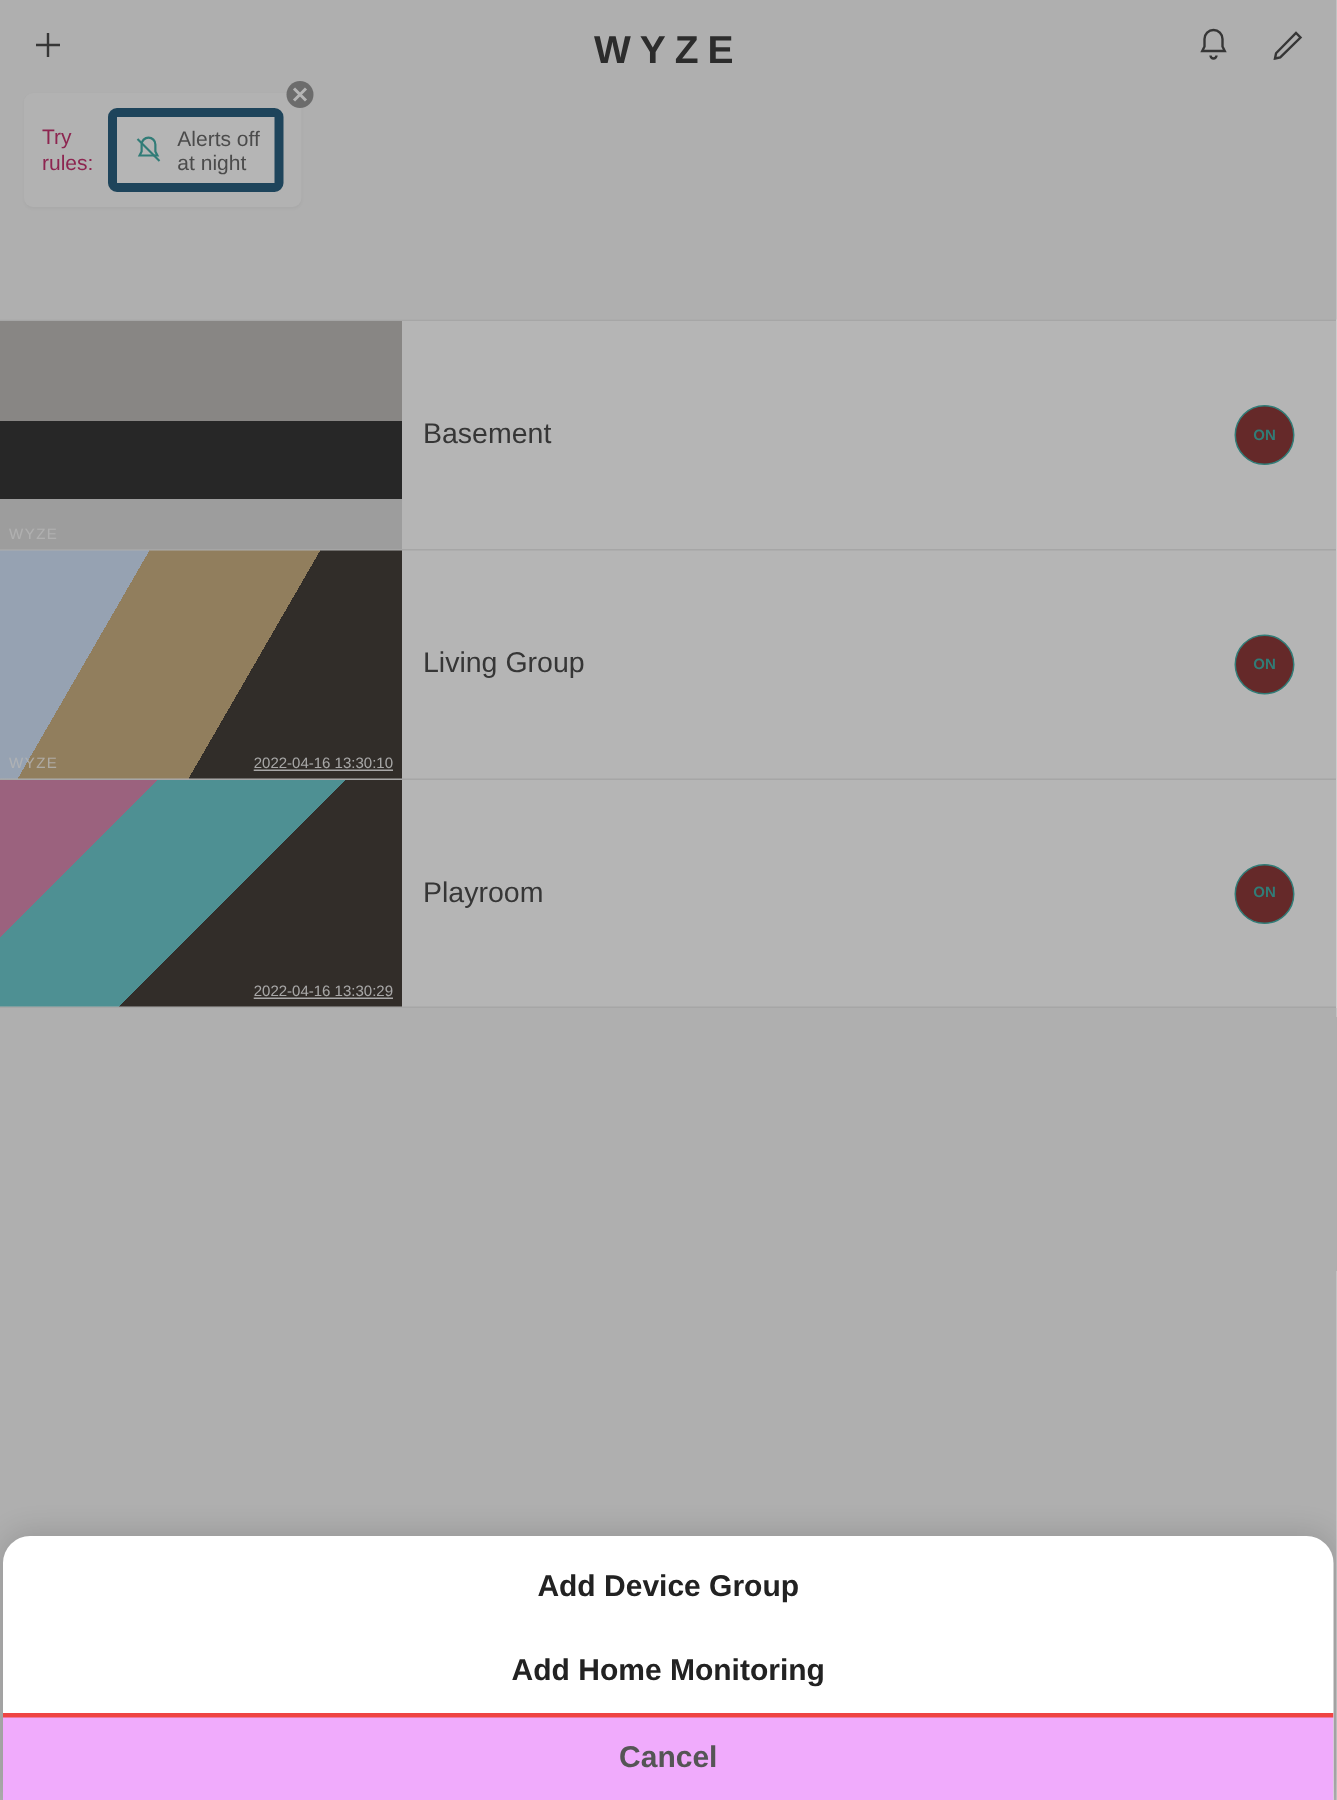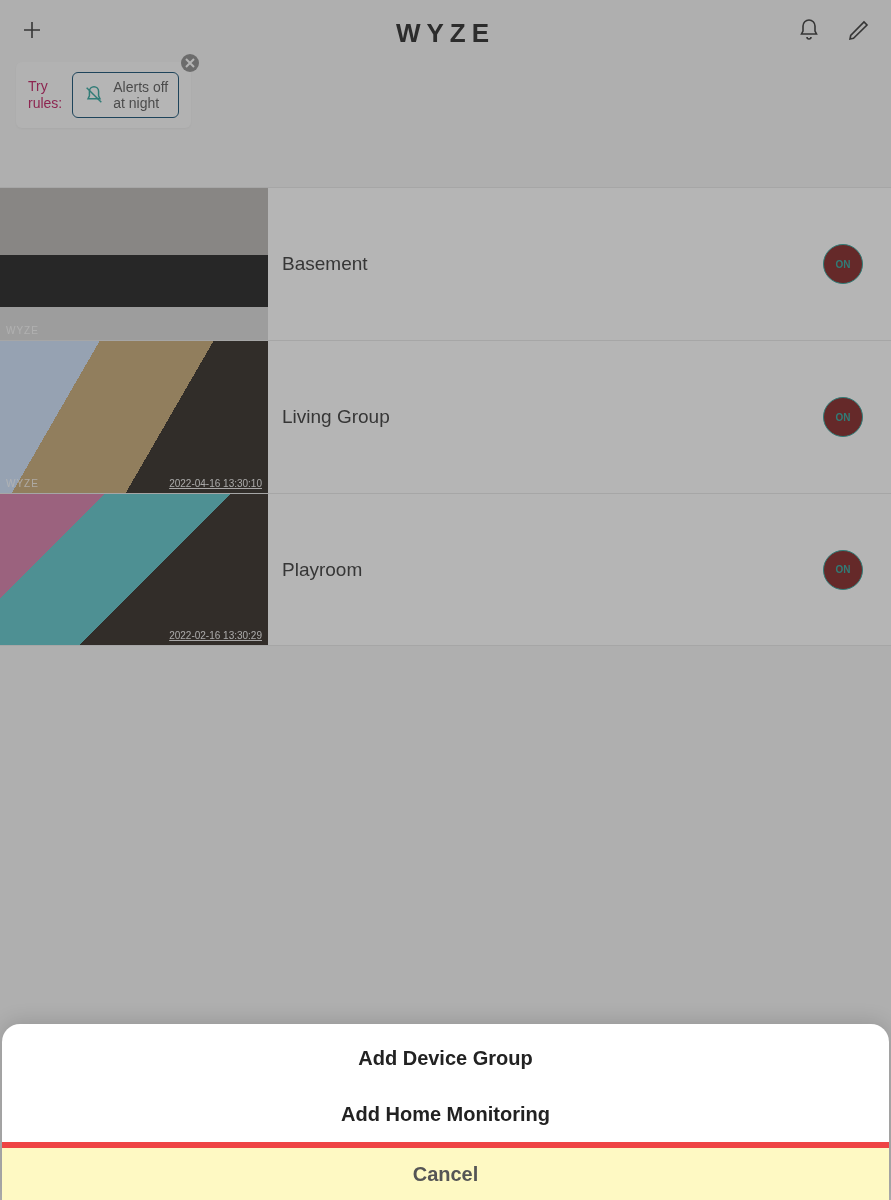--- a/index.html
+++ b/index.html
@@ -9,49 +9,49 @@
   
   .topbar { height: 60px; display: flex; align-items: center; justify-content: space-between; padding: 0 18px; }
   .topbar .left, .topbar .right { display: flex; align-items: center; gap: 22px; }
   .logo { position: absolute; left: 50%; top: 18px; transform: translateX(-50%); font-weight: 700; font-size: 26px; letter-spacing: 6px; color: #222; }
   .icon-btn { width: 28px; height: 28px; display: flex; align-items: center; justify-content: center; color: #333; }
   .icon-btn svg { width: 24px; height: 24px; stroke: #333; fill: none; stroke-width: 1.6; }
 
   
   .tip { position: absolute; left: 16px; top: 62px; display: flex; align-items: center; background: #fafafa; border-radius: 6px; padding: 10px 12px; gap: 10px; box-shadow: 0 1px 2px rgba(0,0,0,0.04); }
   .tip .label { font-size: 14px; color: #be185d; line-height: 1.2; }
-  .tip .rule-chip { display: flex; align-items: center; gap: 8px; background: #fff; border: 1px solid #0c4a6e; border-radius: 6px; padding: 6px 10px; }
+  .tip .rule-chip { display: flex; align-items: center; gap: 8px; background: #fff; border: 6px solid #0c4a6e; border-radius: 6px; padding: 6px 10px; }
   .tip .rule-chip svg { width: 22px; height: 22px; stroke:#2aa39b; fill:none; stroke-width:1.6; }
   .tip .rule-chip .txt { font-size: 14px; color:#555; line-height:1.15; }
   .tip .close { position:absolute; right:-8px; top:-8px; width:18px; height:18px; border-radius:50%; background:#8a8a8a; display:flex;align-items:center;justify-content:center; }
   .tip .close svg { width:10px; height:10px; stroke:#fff; stroke-width:2; }
 
   
-  .devices { position:absolute; left:0; right:0; top:187px; }
+  .devices { position:absolute; left:0; right:0; top:213px; }
   .device-row { display:flex; align-items:center; border-top:1px solid #e7e7e7; height:153px; background:#fff; }
   .device-row:last-child { border-bottom:1px solid #e7e7e7; }
   .thumb { width:268px; height:100%; background:#888; position:relative; overflow:hidden; }
   .thumb .wm { position:absolute; left:6px; bottom:4px; color:#fff; font-size:10px; opacity:.8; letter-spacing:1px; }
   .thumb .ts { position:absolute; right:6px; bottom:4px; color:#fff; font-size:10px; opacity:.9;text-decoration:underline; }
   .device-info { flex:1; display:flex; align-items:center; justify-content:space-between; padding:0 28px 0 14px; }
   .device-name { font-size:19px; color:#333; }
   .state-btn { width:40px; height:40px; border-radius:50%; border:1.5px solid #2aa39b; color:#2aa39b; font-size:10px; font-weight:600; display:flex; align-items:center; justify-content:center; background:#7f1d1d; }
 
   
   .thumb.s0 { background: linear-gradient(#b7b4b1 0 44%, #1b1b1b 44% 78%, #d9d9d9 78% 100%); }
   .thumb.s1 { background: linear-gradient(120deg,#cde1fa 0 28%, #c6a772 28% 60%, #2a241d 60% 100%); }
   .thumb.s2 { background: linear-gradient(135deg,#d67aa6 0 25%, #59c3c9 25% 55%, #2d241e 55% 100%); }
 
   
   .dim { position:absolute; inset:0; background:rgba(60,60,60,0.38); }
 
   
   .sheet { position:absolute; left:2px; right:2px; bottom:0; background:#fff; border-top-left-radius:18px; border-top-right-radius:18px; overflow:hidden; box-shadow:0 -2px 20px rgba(0,0,0,0.15); }
   .sheet .opt { height:56px; display:flex; align-items:center; justify-content:center; font-size:20px; color:#222; font-weight:550; }
-  .sheet .cancel { height:58px; display:flex; align-items:center; justify-content:center; font-size:20px; color:#555; font-weight:550; background:#fef9c3; border-top:6px solid #ef4444; }
+  .sheet .cancel { height:58px; display:flex; align-items:center; justify-content:center; font-size:20px; color:#555; font-weight:550; background:#f0abfc; border-top:3px solid #ef4444; }
   .sheet .spacer-top { height:6px; }
 </style>
 </head>
 <body>
 
 <div class="topbar">
   <div class="left">
     <div class="icon-btn">
       <svg viewBox="0 0 24 24">
           <path d="M12 4v16M4 12h16"></path>
@@ -111,21 +111,21 @@
       <div class="ts">2022-04-16 13:30:10</div>
     </div>
     <div class="device-info">
       <div class="device-name">Living Group</div>
       <div class="state-btn">ON</div>
     </div>
   </div>
   <div class="device-row">
     <div class="thumb s2">
       <div class="wm"></div>
-      <div class="ts">2022-02-16 13:30:29</div>
+      <div class="ts">2022-04-16 13:30:29</div>
     </div>
     <div class="device-info">
       <div class="device-name">Playroom</div>
       <div class="state-btn">ON</div>
     </div>
   </div>
 </div>
 
 <div class="dim"></div>
 

